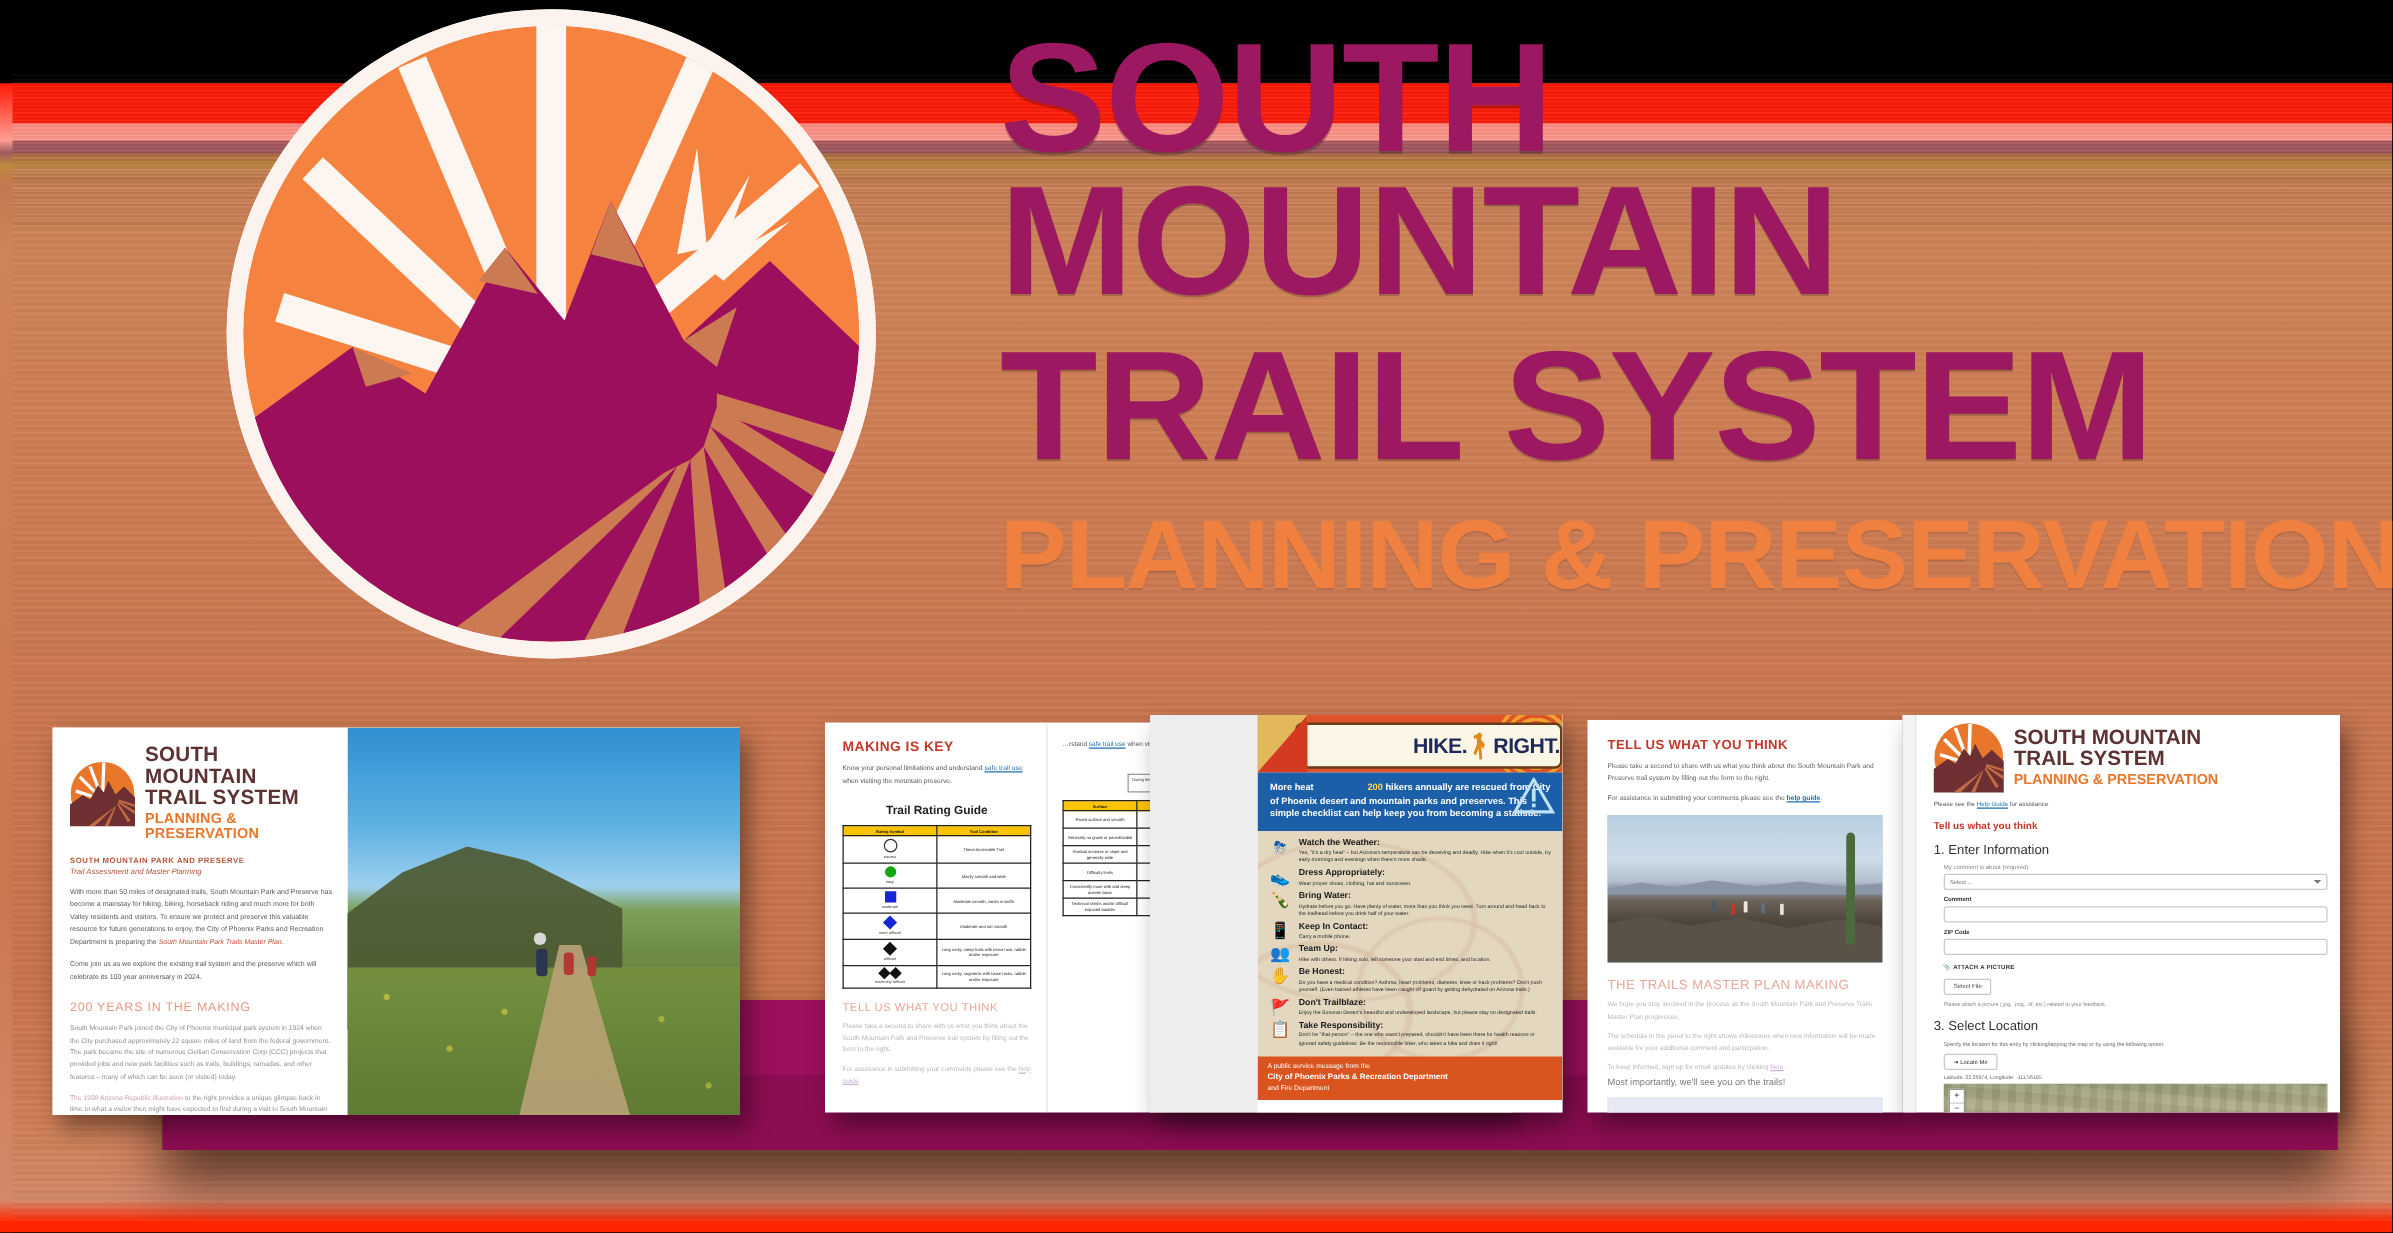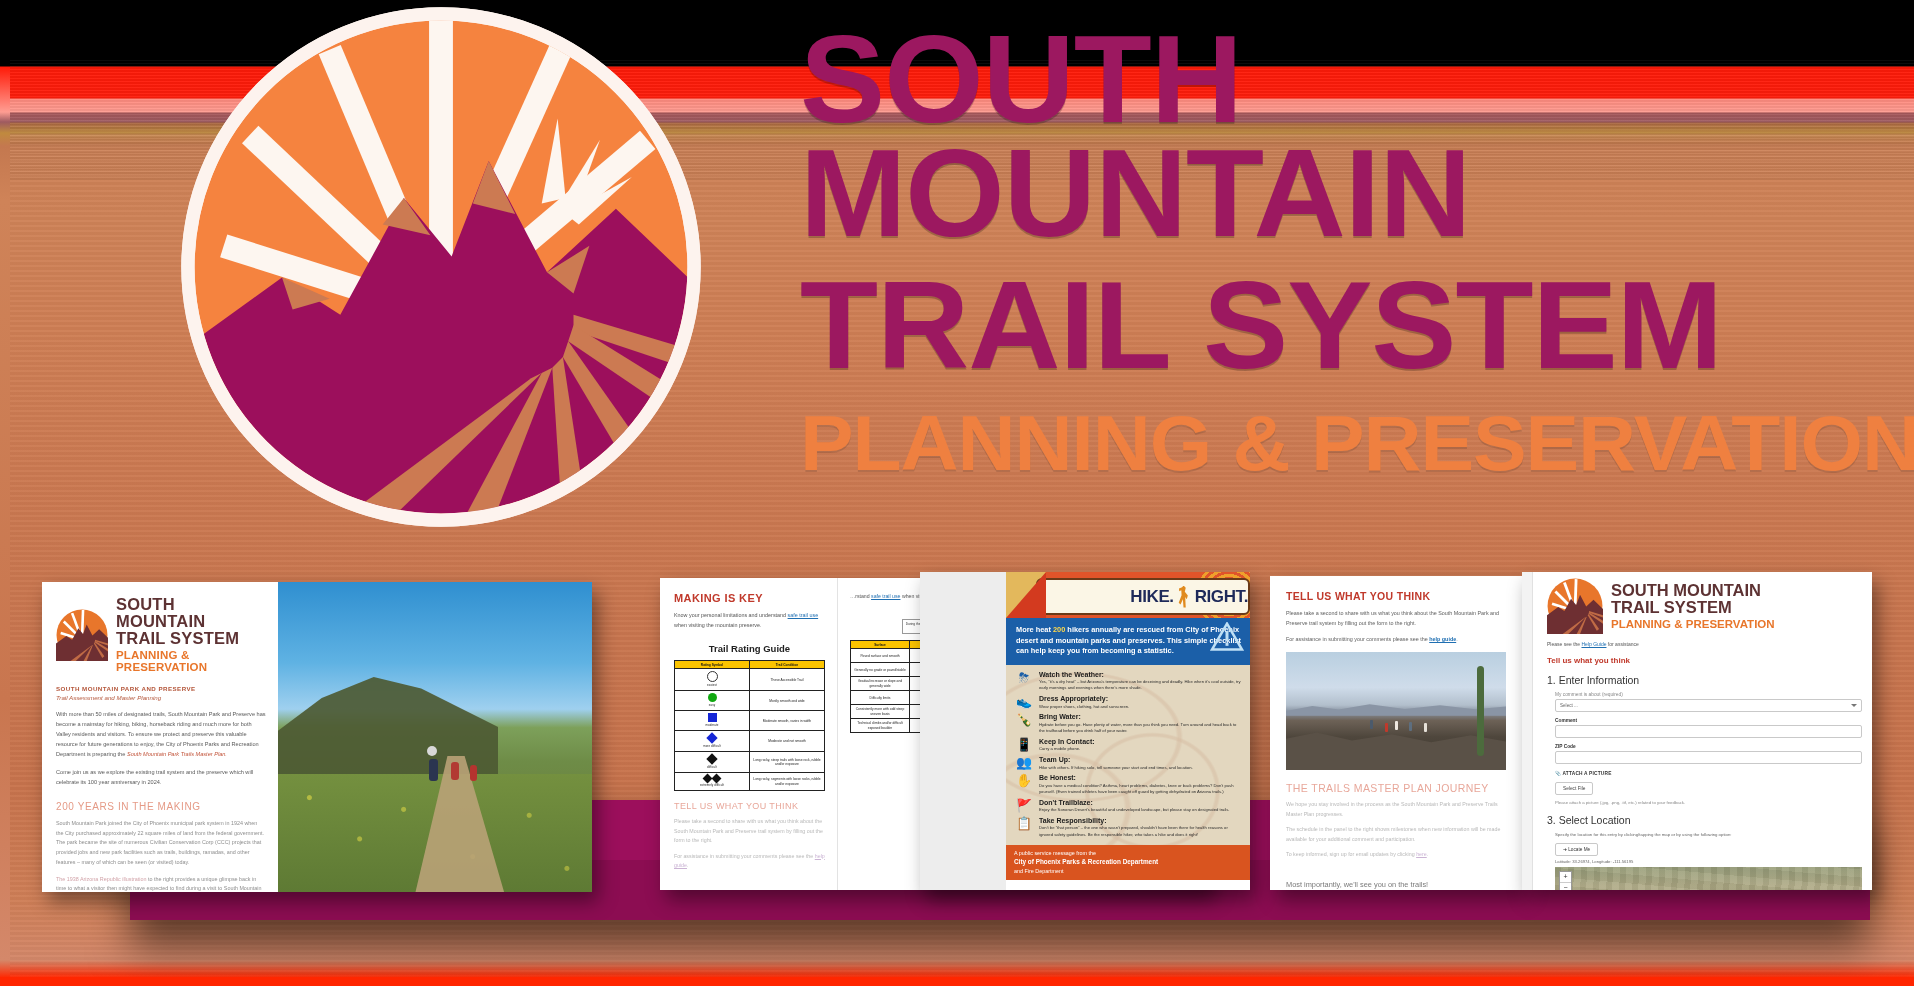--- a/index.html
+++ b/index.html
@@ -160,21 +160,21 @@
   .hr-top{position:relative;height:46px;background:#e0542a;overflow:hidden;}
   .hr-top:before{content:"";position:absolute;left:0;top:0;width:40px;height:46px;background:#e3b85c;}
   .hr-top:after{content:"";position:absolute;left:0;top:0;width:0;height:0;border-left:40px solid transparent;border-bottom:46px solid #d33a1f;}
   .hr-swirl{position:absolute;right:-14px;top:-8px;width:70px;height:62px;border-radius:50%;
     background:repeating-radial-gradient(circle at 50% 50%, #f0a92c 0 3px, #e0542a 3px 6px);opacity:.9;}
   .hr-badge{position:absolute;left:30px;top:6px;width:210px;height:33px;background:#fbf6e6;border:2.5px solid #6b3a18;border-radius:6px;
     display:flex;align-items:center;justify-content:flex-end;gap:4px;}
   .hr-badge span{font-family:"Liberation Sans Narrow","Liberation Sans",sans-serif;font-weight:bold;font-size:17px;color:#1e2a5a;letter-spacing:-.4px;}
   .hr-hiker{width:13px;height:22px;background:#e08a1e;clip-path:polygon(45% 0,62% 10%,55% 28%,78% 45%,70% 62%,58% 52%,62% 100%,45% 100%,40% 62%,22% 86%,8% 78%,30% 44%,28% 22%,12% 26%,10% 14%,34% 8%);}
   .hr-blue{background:#1b5fa8;color:#fff;padding:7px 8px 8px 10px;font-size:7.4px;line-height:1.42;font-weight:bold;position:relative;}
-  .hr-blue b.num{color:#ffd94a;}
+  .hr-blue b.num{color:#ffd94a;margin-left:41px;}
   .hr-warn{position:absolute;right:6px;top:4px;width:34px;height:30px;}
   .hr-warn svg{width:34px;height:30px;display:block;}
   .hr-list{background:#e3d7bf;padding:6px 8px 4px 8px;position:relative;}
   .hr-map{position:absolute;inset:0;opacity:.28;
     background:
       radial-gradient(ellipse at 30% 40%, transparent 0 40%, rgba(180,120,90,.5) 41% 42%, transparent 43%),
       radial-gradient(ellipse at 60% 70%, transparent 0 30%, rgba(180,120,90,.5) 31% 32%, transparent 33%),
       radial-gradient(ellipse at 20% 80%, transparent 0 25%, rgba(180,120,90,.5) 26% 27%, transparent 28%);}
   .hr-item{display:flex;gap:5px;margin-bottom:3.5px;position:relative;}
   .hr-ico{width:20px;flex:0 0 20px;color:#1b5fa8;font-size:13px;text-align:center;line-height:1;}
@@ -193,21 +193,21 @@
   .tt-mtn{position:absolute;left:0;top:40%;width:100%;height:14%;background:#8a95a5;
     clip-path:polygon(0 70%,12% 40%,24% 62%,38% 30%,54% 58%,70% 36%,86% 60%,100% 44%,100% 100%,0 100%);}
   .tt-rock{position:absolute;left:0;top:62%;width:100%;height:38%;background:#5a5147;
     clip-path:polygon(0 30%,14% 16%,30% 34%,48% 20%,66% 38%,84% 22%,100% 36%,100% 100%,0 100%);}
   .tt-cact{position:absolute;right:10%;top:12%;width:7px;height:76%;background:#4c6b3d;border-radius:4px;}
   .tt-people{position:absolute;left:36%;top:52%;width:34%;height:18%;}
   .tt-people i{position:absolute;width:3px;height:9px;border-radius:1px;display:block;}
   .tt-h2{color:#e8a79a;font-size:10.5px;letter-spacing:.4px;margin-top:12px;}
   .tt-p2{font-size:5.3px;color:#b8b8b8;line-height:1.8;margin-top:6px;}
   .tt-p2 a{color:#cbb4d4;}
-  .tt-strong{font-size:7.4px;color:#7a7a7a;margin-top:20px;}
+  .tt-strong{font-size:7.4px;color:#7a7a7a;margin-top:1px;}
   .tt-box{margin-top:8px;height:24px;background:#e7eaf5;border:1px solid #dfe3f0;}
 
   
   #panel-form{left:1522px;top:572px;width:350px;height:318px;display:flex;background:#fff;}
   .fm-rail{width:10px;background:#f3f3f3;border-right:1px solid #e1e1e1;}
   .fm-body{flex:1;padding:6px 10px 0 14px;box-sizing:border-box;overflow:hidden;}
   .fm-logo-row{display:flex;align-items:center;gap:8px;}
   .fm-logo{width:56px;height:56px;flex:0 0 56px;}
   .fm-logo svg{width:56px;height:56px;display:block;}
   .fm-wm div:nth-child(1),.fm-wm div:nth-child(2){
@@ -535,21 +535,21 @@
       <div class="tt-rock"></div>
       <div class="tt-cact"></div>
       <div class="tt-people">
         <i style="left:6%;top:30%;background:#4b5a6b;"></i>
         <i style="left:26%;top:44%;background:#c0392b;"></i>
         <i style="left:40%;top:36%;background:#efe8e0;"></i>
         <i style="left:58%;top:40%;background:#5d6e7f;"></i>
         <i style="left:78%;top:46%;background:#e6e1d8;"></i>
       </div>
     </div>
-    <div class="tt-h2">THE TRAILS MASTER PLAN JOURNEY</div>
+    <div class="tt-h2">THE TRAILS MASTER PLAN MAKING</div>
     <div class="tt-p2">We hope you stay involved in the process as the South Mountain Park and Preserve Trails Master Plan progresses.</div>
     <div class="tt-p2">The schedule in the panel to the right shows milestones when new information will be made available for your additional comment and participation.</div>
     <div class="tt-p2"><span>To keep informed, sign up for email updates by clicking </span><a href="#">here</a><span>.</span></div>
     <div class="tt-strong">Most importantly, we'll see you on the trails!</div>
     <div class="tt-box"></div>
   </div>
 
   <div class="panel" id="panel-form">
     <div class="fm-rail"></div>
     <div class="fm-body">

